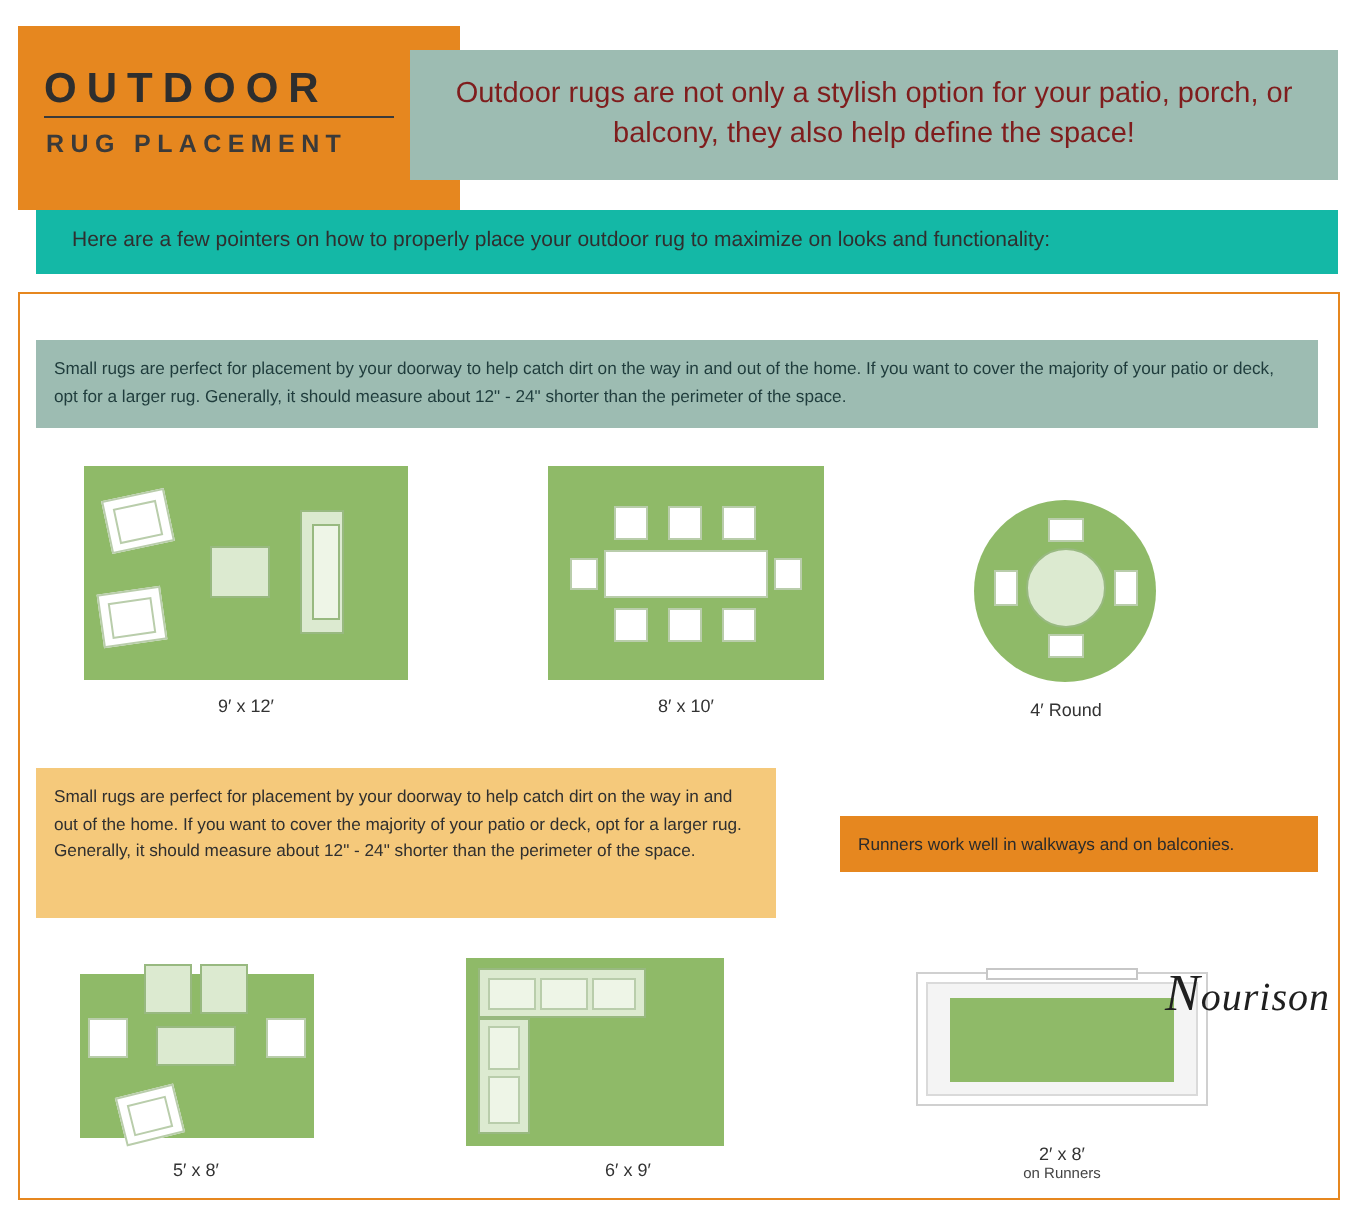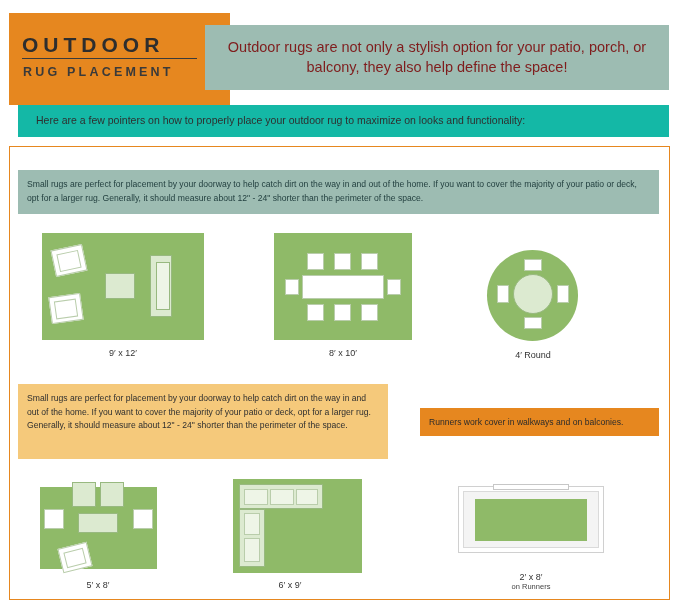--- a/index.html
+++ b/index.html
@@ -267,21 +267,21 @@
     <div class="caption" style="left:453px; top:350px; width:160px;">
       <span>4′ Round</span>
     </div>
   </div>
 
   <div class="band-amber">
     <div class="txt">Small rugs are perfect for placement by your doorway to help catch dirt on the way in and out of the home. If you want to cover the majority of your patio or deck, opt for a larger rug. Generally, it should measure about 12" - 24" shorter than the perimeter of the space.</div>
   </div>
 
   <div class="band-orange">
-    <div class="txt">Runners work cover in walkways and on balconies.</div>
+    <div class="txt">Runners work well in walkways and on balconies.</div>
   </div>
 
   <div>
     <div class="rug" style="left:40px; top:487px; width:117px; height:82px;"></div>
     <div class="furn" style="left:72px; top:482px; width:24px; height:25px;"></div>
     <div class="furn" style="left:100px; top:482px; width:24px; height:25px;"></div>
     <div class="furn-w" style="left:44px; top:509px; width:20px; height:20px;"></div>
     <div class="furn-w" style="left:133px; top:509px; width:20px; height:20px;"></div>
     <div class="furn" style="left:78px; top:513px; width:40px; height:20px;"></div>
     <div class="furn-w" style="left:60px; top:545px; width:30px; height:25px; transform:rotate(-14deg);"></div>
@@ -293,30 +293,31 @@
 
   <div>
     <div class="rug" style="left:233px; top:479px; width:129px; height:94px;"></div>
     <div class="furn" style="left:239px; top:484px; width:84px; height:25px;"></div>
     <div class="furn" style="left:239px; top:509px; width:26px; height:58px;"></div>
     <div class="furn-w" style="left:244px; top:489px; width:24px; height:16px; background:#eef5e7;"></div>
     <div class="furn-w" style="left:270px; top:489px; width:24px; height:16px; background:#eef5e7;"></div>
     <div class="furn-w" style="left:296px; top:489px; width:22px; height:16px; background:#eef5e7;"></div>
     <div class="furn-w" style="left:244px; top:513px; width:16px; height:22px; background:#eef5e7;"></div>
     <div class="furn-w" style="left:244px; top:538px; width:16px; height:24px; background:#eef5e7;"></div>
-    <div class="caption" style="left:210px; top:580px; width:160px;">
+    <div class="caption" style="left:234px; top:580px; width:160px;">
       <span>6′ x 9′</span>
     </div>
   </div>
 
   <div>
     <div class="balcony" style="left:458px; top:486px; width:146px; height:67px;"></div>
     <div class="balcony-inner" style="left:463px; top:491px; width:136px; height:57px;"></div>
     <div class="rug" style="left:475px; top:499px; width:112px; height:42px;"></div>
     <div class="furn-out" style="left:493px; top:484px; width:76px; height:6px;"></div>
     <div class="caption" style="left:451px; top:572px; width:160px;">
       <span>2′ x 8′</span>
       <span class="sub">on Runners</span>
     </div>
   </div>
 
+  <div class="logo"><span class="cap">N</span><span>ourison</span></div>
 
 </div>
 
 </body></html>

